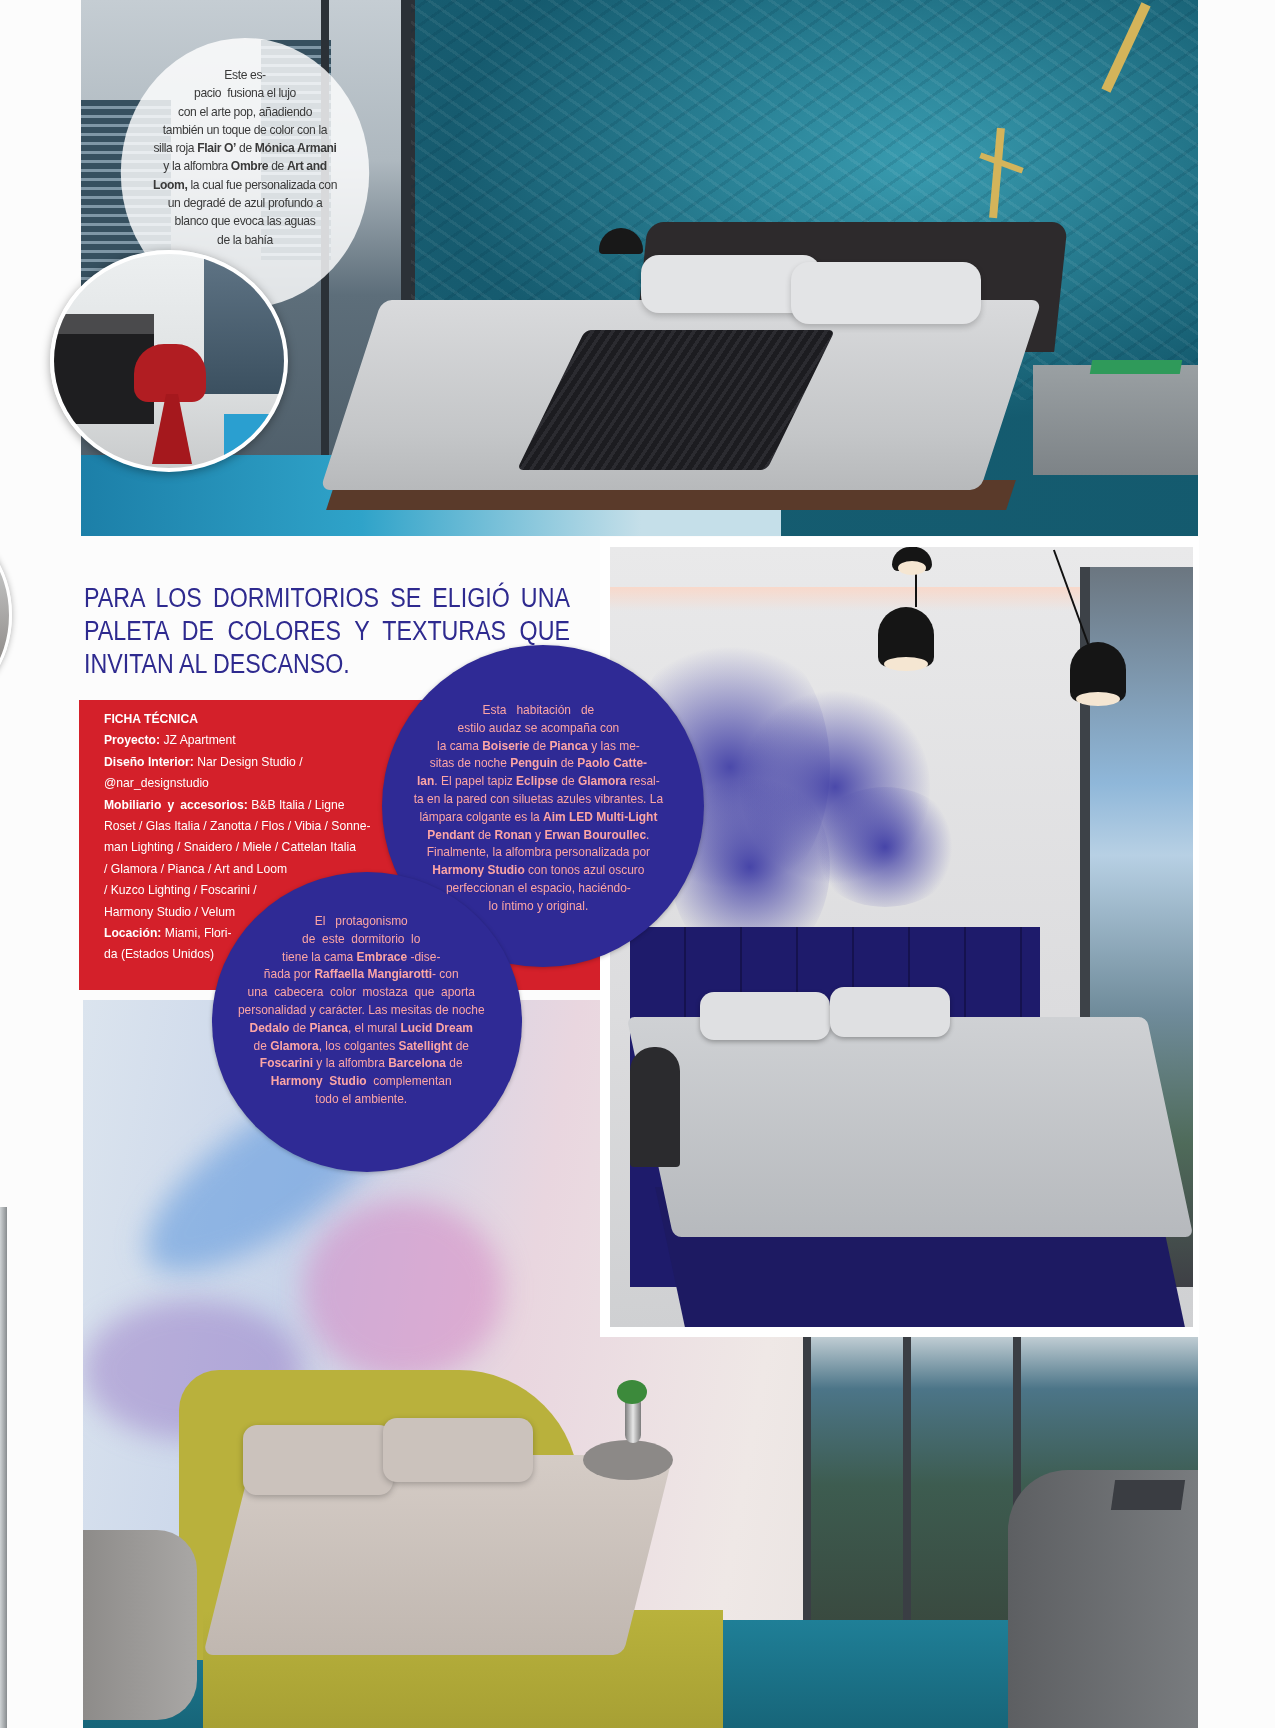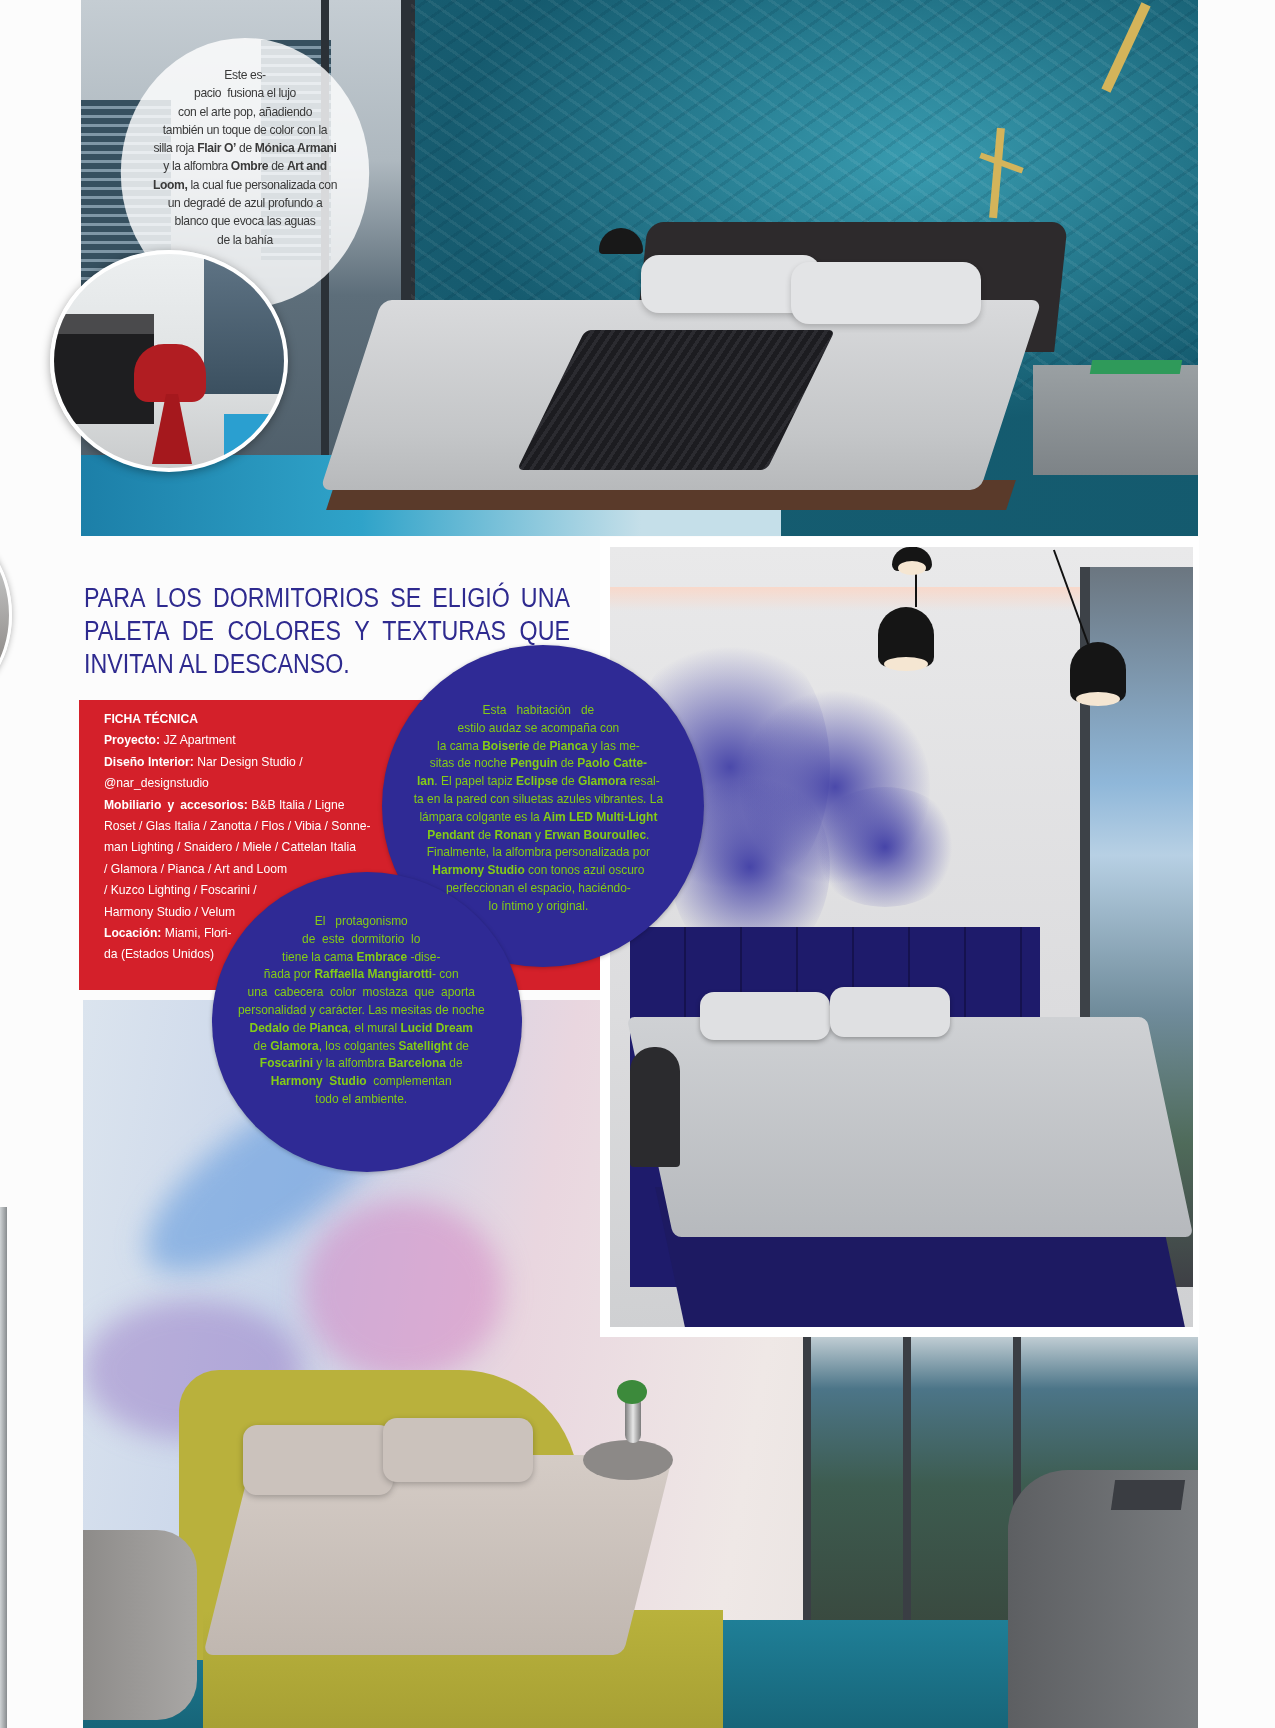--- a/index.html
+++ b/index.html
@@ -137,21 +137,21 @@
   #bottom-photo .nightstand-l { position:absolute; left: -6px; top: 530px; width: 120px; height: 190px; background: linear-gradient(90deg,#8c8a88,#a9a7a5); border-radius: 0 40px 40px 0; }
   #bottom-photo .nightstand-r { position:absolute; left: 500px; top: 440px; width: 90px; height: 40px; background:#8c8987; border-radius: 50%; }
   #bottom-photo .vase { position:absolute; left: 542px; top: 395px; width: 16px; height: 48px; background: linear-gradient(90deg,#7b7b7b,#e6e6e6,#7b7b7b); border-radius: 8px; }
   #bottom-photo .plant { position:absolute; left: 534px; top: 380px; width: 30px; height: 24px; background:#3c8a3b; border-radius: 50%; }
   #bottom-photo .desk { position:absolute; left: 925px; top: 470px; width: 200px; height: 260px; background: linear-gradient(90deg,#5d5f62,#7a7d80); border-radius: 60px 0 0 0; }
   #bottom-photo .desk-book { position:absolute; left: 1030px; top: 480px; width: 70px; height: 30px; background:#3a3d42; transform: skewX(-8deg); }
 
   
   .blue-circle {
     position: absolute; border-radius: 50%; background: #2f2a95;
-    color: #84cc16; text-align: center; font-family: "Liberation Sans", sans-serif;
+    color: #fca5a5; text-align: center; font-family: "Liberation Sans", sans-serif;
     box-shadow: 0 1px 4px rgba(0,0,0,0.25);
   }
   .blue-circle .txt { display:block; transform-origin: center top; }
   .blue-circle b { font-weight: bold; }
   #caption-right { left: 382px; top: 645px; width: 322px; height: 322px; }
   #caption-right .txt { position:absolute; left: 20px; top: 56px; width: 310px; font-size: 13.6px; line-height: 17.8px; transform: scaleX(0.88); transform-origin: left top; }
   #caption-bottom { left: 212px; top: 872px; width: 310px; height: 300px; }
   #caption-bottom .txt { position:absolute; left: -3px; top: 40px; width: 346px; font-size: 13.6px; line-height: 17.8px; transform: scaleX(0.88); transform-origin: left top; }
 </style>
 </head>

